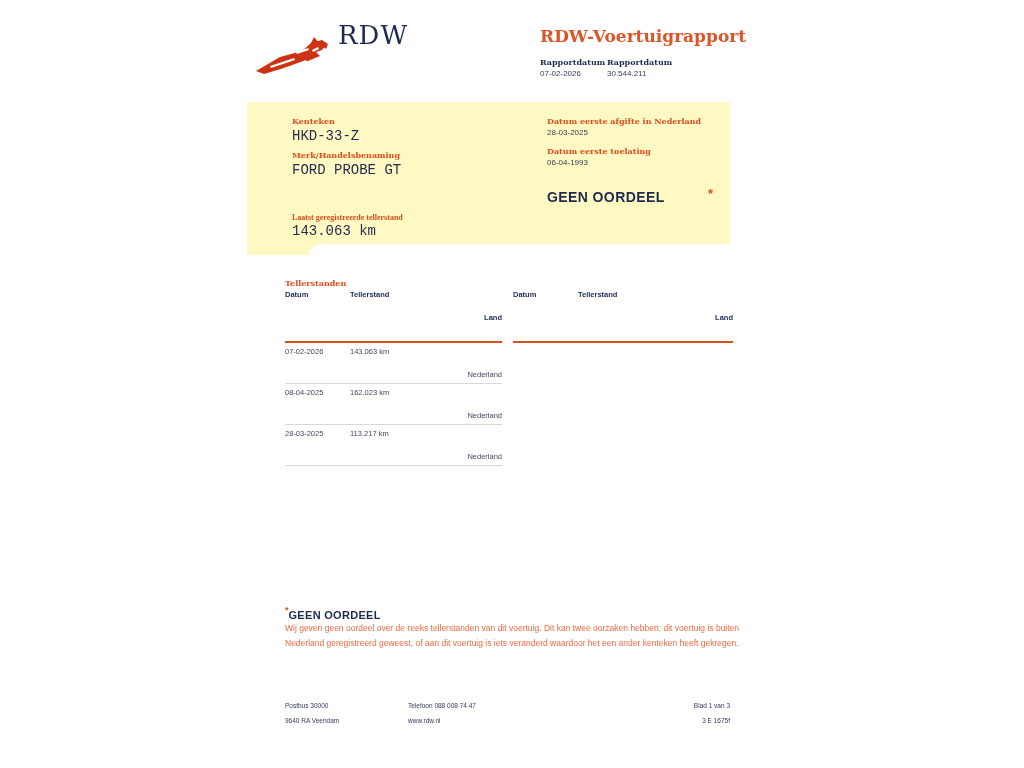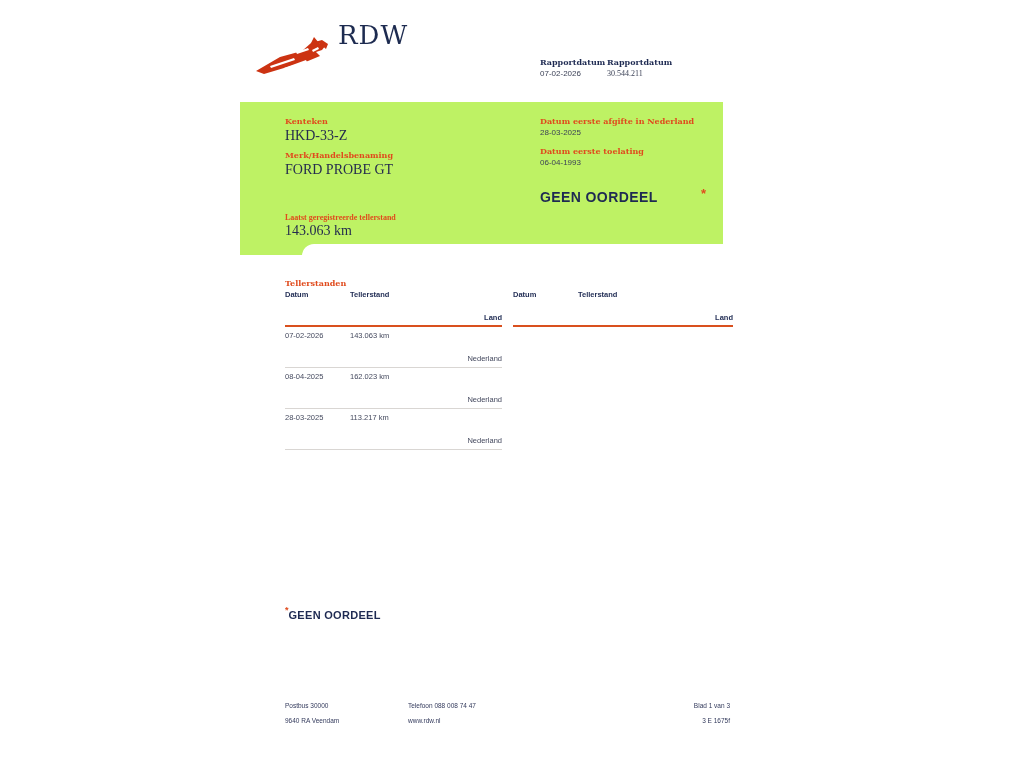--- a/index.html
+++ b/index.html
@@ -21,35 +21,35 @@
     left:540px;top:26px;
     font-family:"DejaVu Serif", serif;font-weight:bold;font-size:17px;color:#dd5526;
   }
   .meta-label{
     font-family:"DejaVu Serif", serif;font-weight:bold;font-size:8px;color:#1e2a52;
   }
   .meta-value{font-size:8px;color:#3c4257;}
   .meta-datum-label{left:540px;top:57px;}
   .meta-nummer-label{left:607px;top:57px;}
   .meta-datum-value{left:540px;top:69px;}
-  .meta-nummer-value{left:607px;top:69px;font-family:Liberation Serif, serif;}
-
-  
-  .panel{left:240px;top:102px;width:483px;height:153px;background:#bef264;}
+  .meta-nummer-value{left:607px;top:69px;}
+
+  
+  .panel{left:247px;top:102px;width:483px;height:153px;background:#fef9c3;}
   .panel-notch{
     position:absolute;left:62px;bottom:-1px;width:422px;height:12px;
     background:#ffffff;border-top-left-radius:12px;
   }
   .field-label{
     position:absolute;
     font-family:"DejaVu Serif", serif;font-weight:bold;font-size:8px;color:#e04b1d;
   }
   .field-value-lg{
     position:absolute;
-    font-family:Liberation Serif, serif;font-size:14px;color:#252c4e;
+    font-family:Liberation Mono, monospace;font-size:14px;color:#252c4e;
   }
   .field-value-sm{position:absolute;font-size:8px;color:#3c4257;}
   .lbl-kenteken{left:45px;top:14px;}
   .val-kenteken{left:45px;top:26px;}
   .lbl-merk{left:45px;top:48px;}
   .val-merk{left:45px;top:60px;}
   .lbl-teller{left:45px;top:111px;font-family:Liberation Serif, serif;}
   .val-teller{left:45px;top:121px;}
   .lbl-afgifte{left:300px;top:14px;}
   .val-afgifte{left:300px;top:26px;}
@@ -67,21 +67,21 @@
   
   .tbl-heading{
     left:285px;top:278px;
     font-family:"DejaVu Serif", serif;font-weight:bold;font-size:8px;color:#e04b1d;text-align:right;
   }
   .tbl{position:absolute;top:290px;font-size:7.5px;}
   .tbl-left{left:285px;width:217px;}
   .tbl-right{left:513px;width:220px;}
   .tbl-head{
     display:flex;font-weight:bold;color:#1e2a52;
-    border-bottom:2px solid #d9501e;padding-bottom:3px;
+    border-bottom:2px solid #d9501e;padding-bottom:19px;
   }
   .tbl-row{
     display:flex;color:#44495e;
     border-bottom:1px solid #d9d6d3;padding:4px 0 4px 0;
   }
   .c-datum{width:65px;}
   .c-teller{width:92px;}
   .c-land{flex:1;text-align:right;margin-top:23px;}
 
   
@@ -113,20 +113,21 @@
       <polygon points="0,41 24,27 46,21 55,13 58,7 63,13 70,15 66,20 60,22 64,26 52,31 28,38 8,44" fill="#cc3312"></polygon>
       <polygon points="55,13 66,10 72,14 70,19 63,13" fill="#cc3312"></polygon>
       <polygon points="14,36 38,28 39,30 15,38" fill="#ffffff"></polygon>
       <polygon points="28,38 50,30 51,32 30,40" fill="#ffffff"></polygon>
       <polygon points="40,22 52,18 53,20 41,24" fill="#ffffff"></polygon>
       <polygon points="56,20 62,17 63,19 57,22" fill="#ffffff"></polygon>
     </svg>
     <div class="logo-text">RDW</div>
   </div>
 
+  <div class="abs report-title">RDW-Voertuigrapport</div>
   <div class="abs meta-label meta-datum-label">Rapportdatum</div>
   <div class="abs meta-label meta-nummer-label">Rapportdatum</div>
   <div class="abs meta-value meta-datum-value">07-02-2026</div>
   <div class="abs meta-value meta-nummer-value">30.544.211</div>
 
   <div class="abs panel">
     <div class="field-label lbl-kenteken">Kenteken</div>
     <div class="field-value-lg val-kenteken">HKD-33-Z</div>
 
     <div class="field-label lbl-merk">Merk/Handelsbenaming</div>
@@ -176,20 +177,21 @@
     <div class="tbl-head">
       <div class="c-datum">Datum</div>
       <div class="c-teller">Tellerstand</div>
       <div class="c-land">Land</div>
     </div>
   </div>
 
   <div class="abs fn-title-row">
     <span class="fn-ast">*</span><span class="fn-title">GEEN OORDEEL</span>
   </div>
+  <div class="abs fn-body">Wij geven geen oordeel over de reeks tellerstanden van dit voertuig. Dit kan twee oorzaken hebben: dit voertuig is buiten Nederland geregistreerd geweest, of aan dit voertuig is iets veranderd waardoor het een ander kenteken heeft gekregen.</div>
 
   <div class="abs foot foot-address">
     <div>Postbus 30000</div>
     <div class="foot-line2">9640 RA Veendam</div>
   </div>
   <div class="abs foot foot-contact">
     <div>Telefoon 088 008 74 47</div>
     <div class="foot-line2">www.rdw.nl</div>
   </div>
   <div class="abs foot foot-page">

